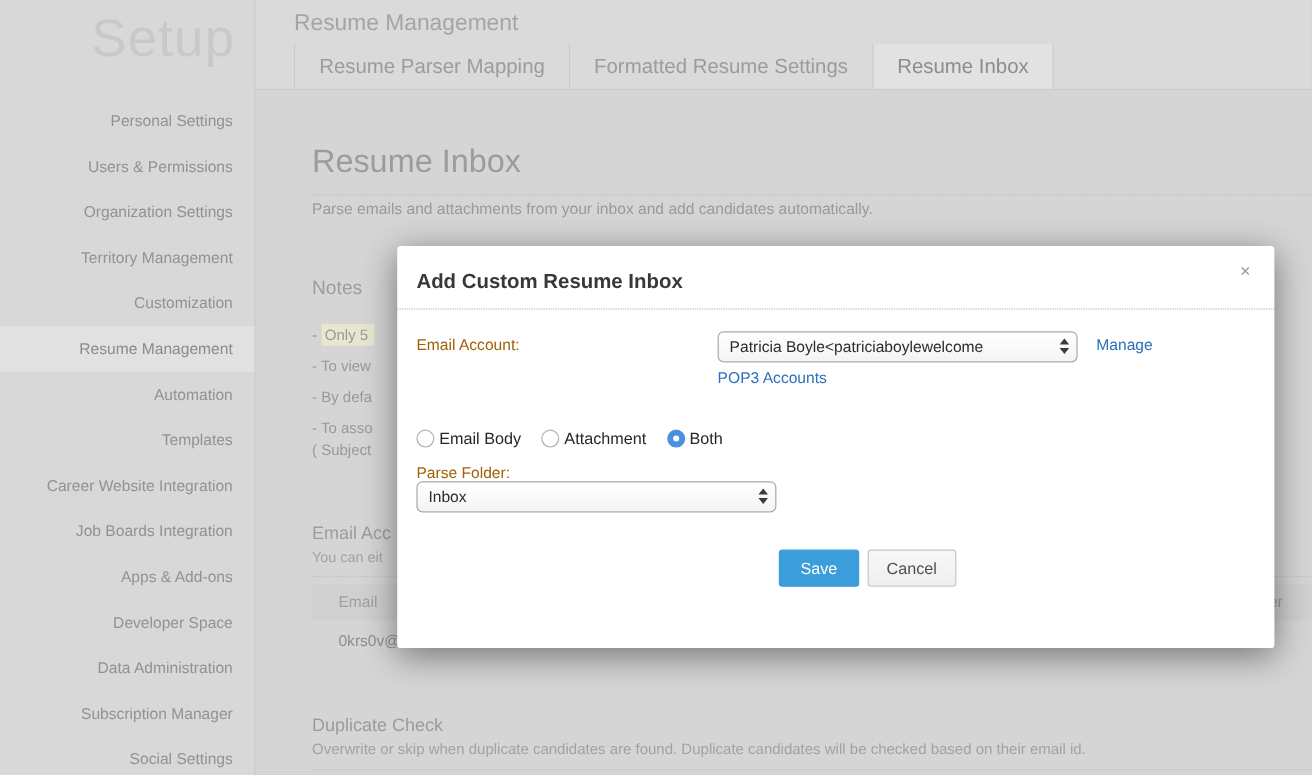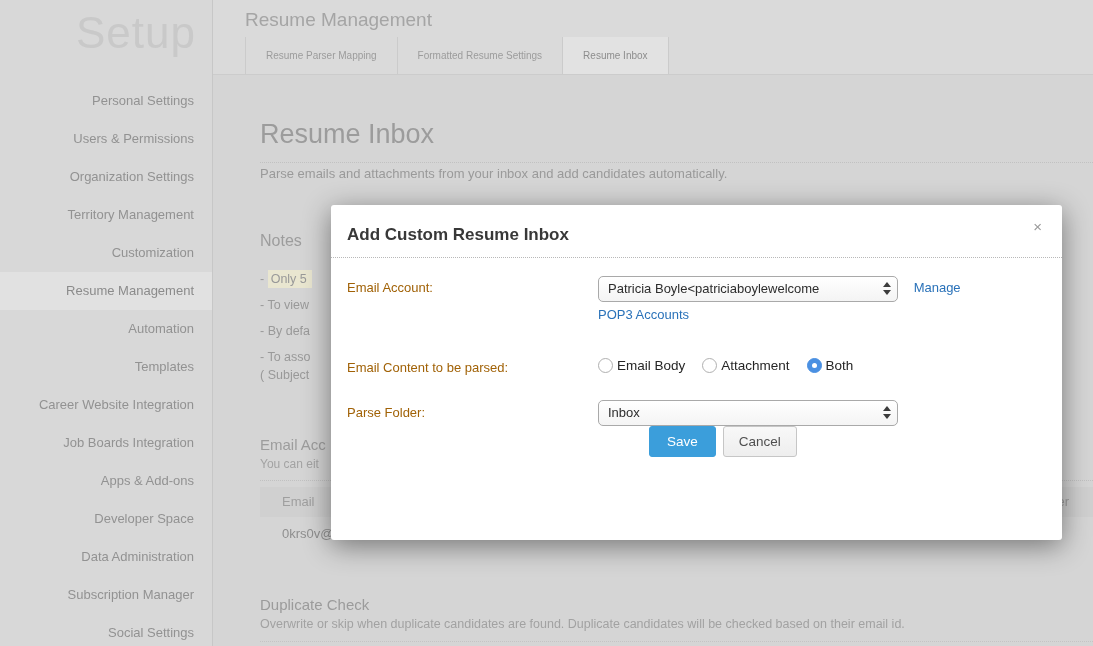--- a/index.html
+++ b/index.html
@@ -33,21 +33,21 @@
     background:#dadada; border-bottom:1px solid #cccccc;
   }
   .header-title {
     position:absolute; left:32px; top:9px;
     font-size:19px; font-weight:400; color:#a5a5a5;
   }
   .tabbar {
     position:absolute; left:32px; bottom:0; display:flex; height:37px;
   }
   .tab {
-    height:37px; line-height:37px; padding:0 20px; font-size:10px;
+    height:37px; line-height:37px; padding:0 20px; font-size:17px;
     color:#9c9c9c; border-right:1px solid #cbcbcb; cursor:pointer; white-space:nowrap;
   }
   .tab:first-child { border-left:1px solid #cbcbcb; }
   .tab.active { background:#e2e2e2; color:#8d8d8d; }
   .tab-caret {
     position:absolute; top:75px; left:446px; width:0; height:0;
     border-left:9px solid transparent; border-right:9px solid transparent;
     border-top:10px solid #cbcbcb;
   }
 
@@ -90,21 +90,21 @@
   .modal-head { padding:20px 16px 12px 16px; border-bottom:1px dotted #b8b8b8; }
   .modal-title { font-size:17px; font-weight:700; color:#383838; }
   .modal-close {
     position:absolute; top:14px; right:20px; font-size:15px; color:#9a9a9a;
     cursor:pointer; line-height:1;
   }
   .form { padding:0 16px; }
   .frow { display:flex; align-items:flex-start; }
   .frow-1 { margin-top:17px; }
   .frow-2 { margin-top:27px; }
-  .frow-3 { margin-top:25px; }
+  .frow-3 { margin-top:8px;flex-direction:column; }
   .flabel { width:251px; font-size:13px; color:#a16207; padding-top:5px; }
   .ffield { flex:1; }
   .field-flow { width:385px; font-size:13px; line-height:26px; }
 
   .select {
     display:inline-flex; align-items:center; justify-content:space-between;
     width:300px; height:26px; vertical-align:middle;
     border:1px solid #a9a9a9; border-radius:5px;
     background:linear-gradient(#ffffff,#f4f4f4);
     padding:0 6px 0 9px; font-size:13px; color:#2d2d2d; cursor:pointer;
@@ -123,21 +123,21 @@
     width:15px; height:15px; border-radius:50%;
     border:1px solid #b0b0b0; background:#fff; margin-right:4px;
     display:inline-flex; align-items:center; justify-content:center;
   }
   .radio-opt.selected .radio-circle { background:#4a90e2; border-color:#4a90e2; }
   .radio-opt.selected .radio-circle::after {
     content:""; width:5px; height:5px; border-radius:50%; background:#fff; display:block;
   }
   .radio-label { font-size:13.5px; color:#262626; }
 
-  .btn-row { margin-left:285px; display:flex;padding-left:17px; }
+  .btn-row { margin-top:31px; margin-left:285px; display:flex;padding-left:17px; }
   .btn-save {
     background:#3b9edb; color:#fff; border:1px solid #3b9edb; border-radius:3px;
     font-size:13.5px; font-weight:500; padding:7px 17px; cursor:pointer;
     font-family:"Liberation Sans", sans-serif;
   }
   .btn-cancel {
     margin-left:7px; background:linear-gradient(#f8f8f8,#eeeeee); color:#4f4f4f;
     border:1px solid #c6c6c6; border-radius:3px; font-size:13.5px; padding:7px 15px;
     cursor:pointer; font-family:"Liberation Sans", sans-serif;
   }
@@ -237,21 +237,20 @@
                 <span class="up"></span>
                 <span class="dn"></span>
               </span>
           </span>
           <a class="blue-link">Manage POP3 Accounts</a>
         </div>
       </div>
     </div>
 
     <div class="frow frow-2">
-      <div class="flabel">Email Content to be parsed:</div>
       <div class="ffield radio-group">
         <span class="radio-opt">
           <span class="radio-circle"></span>
           <span class="radio-label">Email Body</span>
         </span>
         <span class="radio-opt">
           <span class="radio-circle"></span>
           <span class="radio-label">Attachment</span>
         </span>
         <span class="radio-opt selected">

